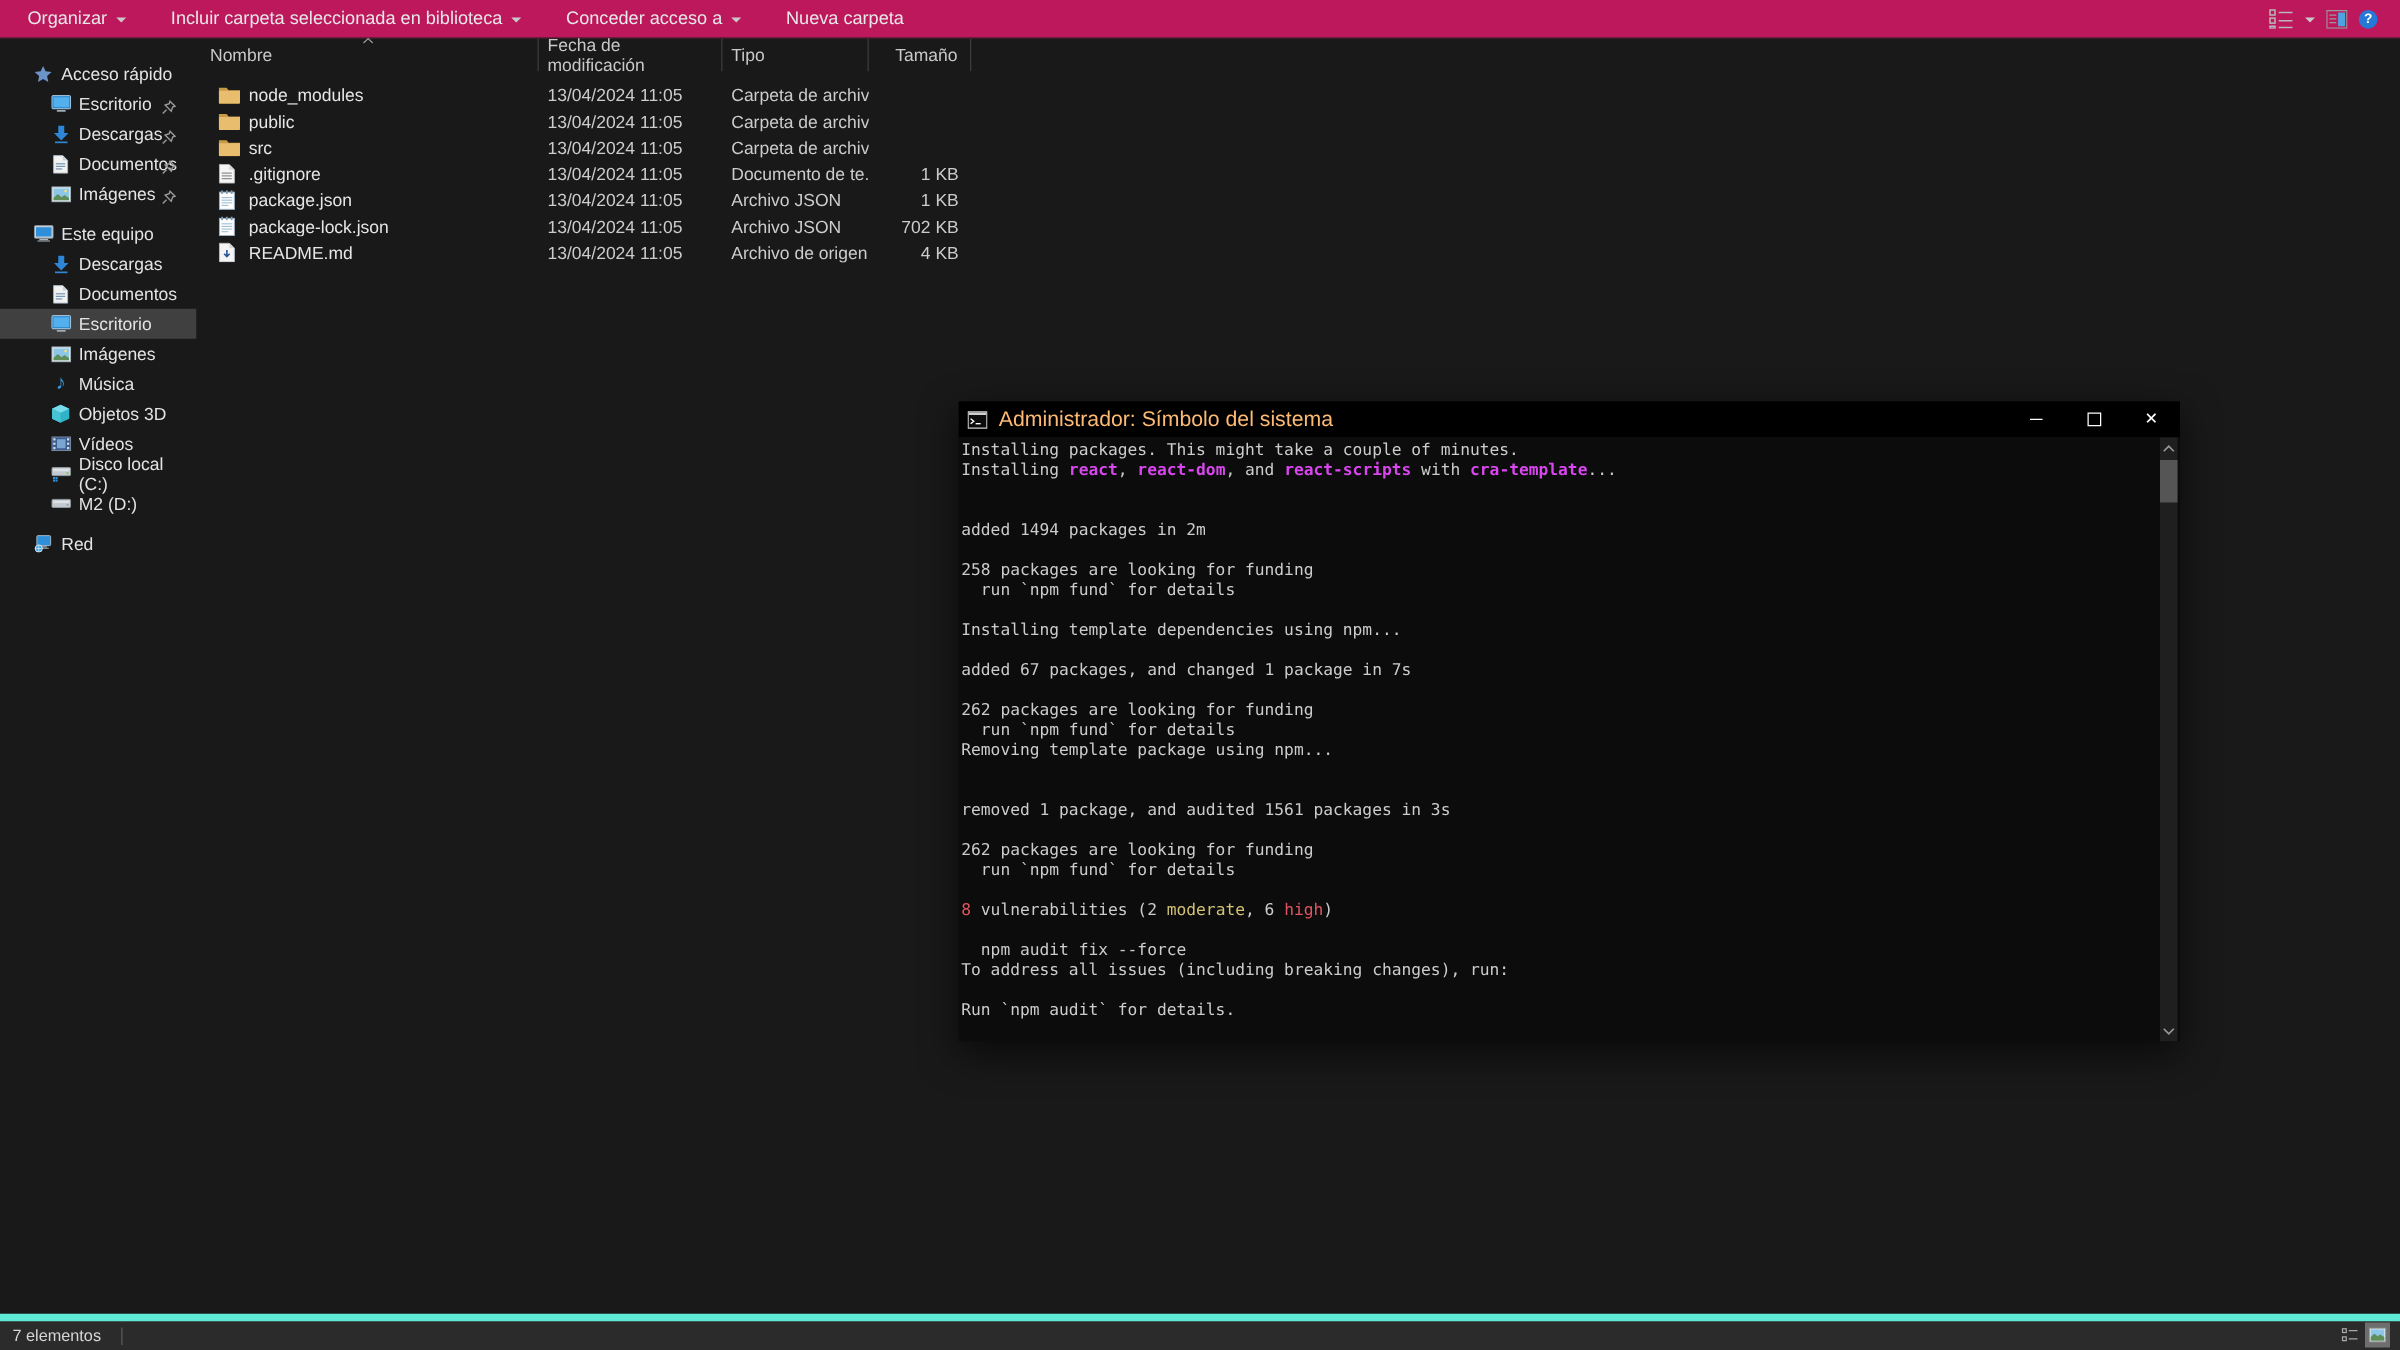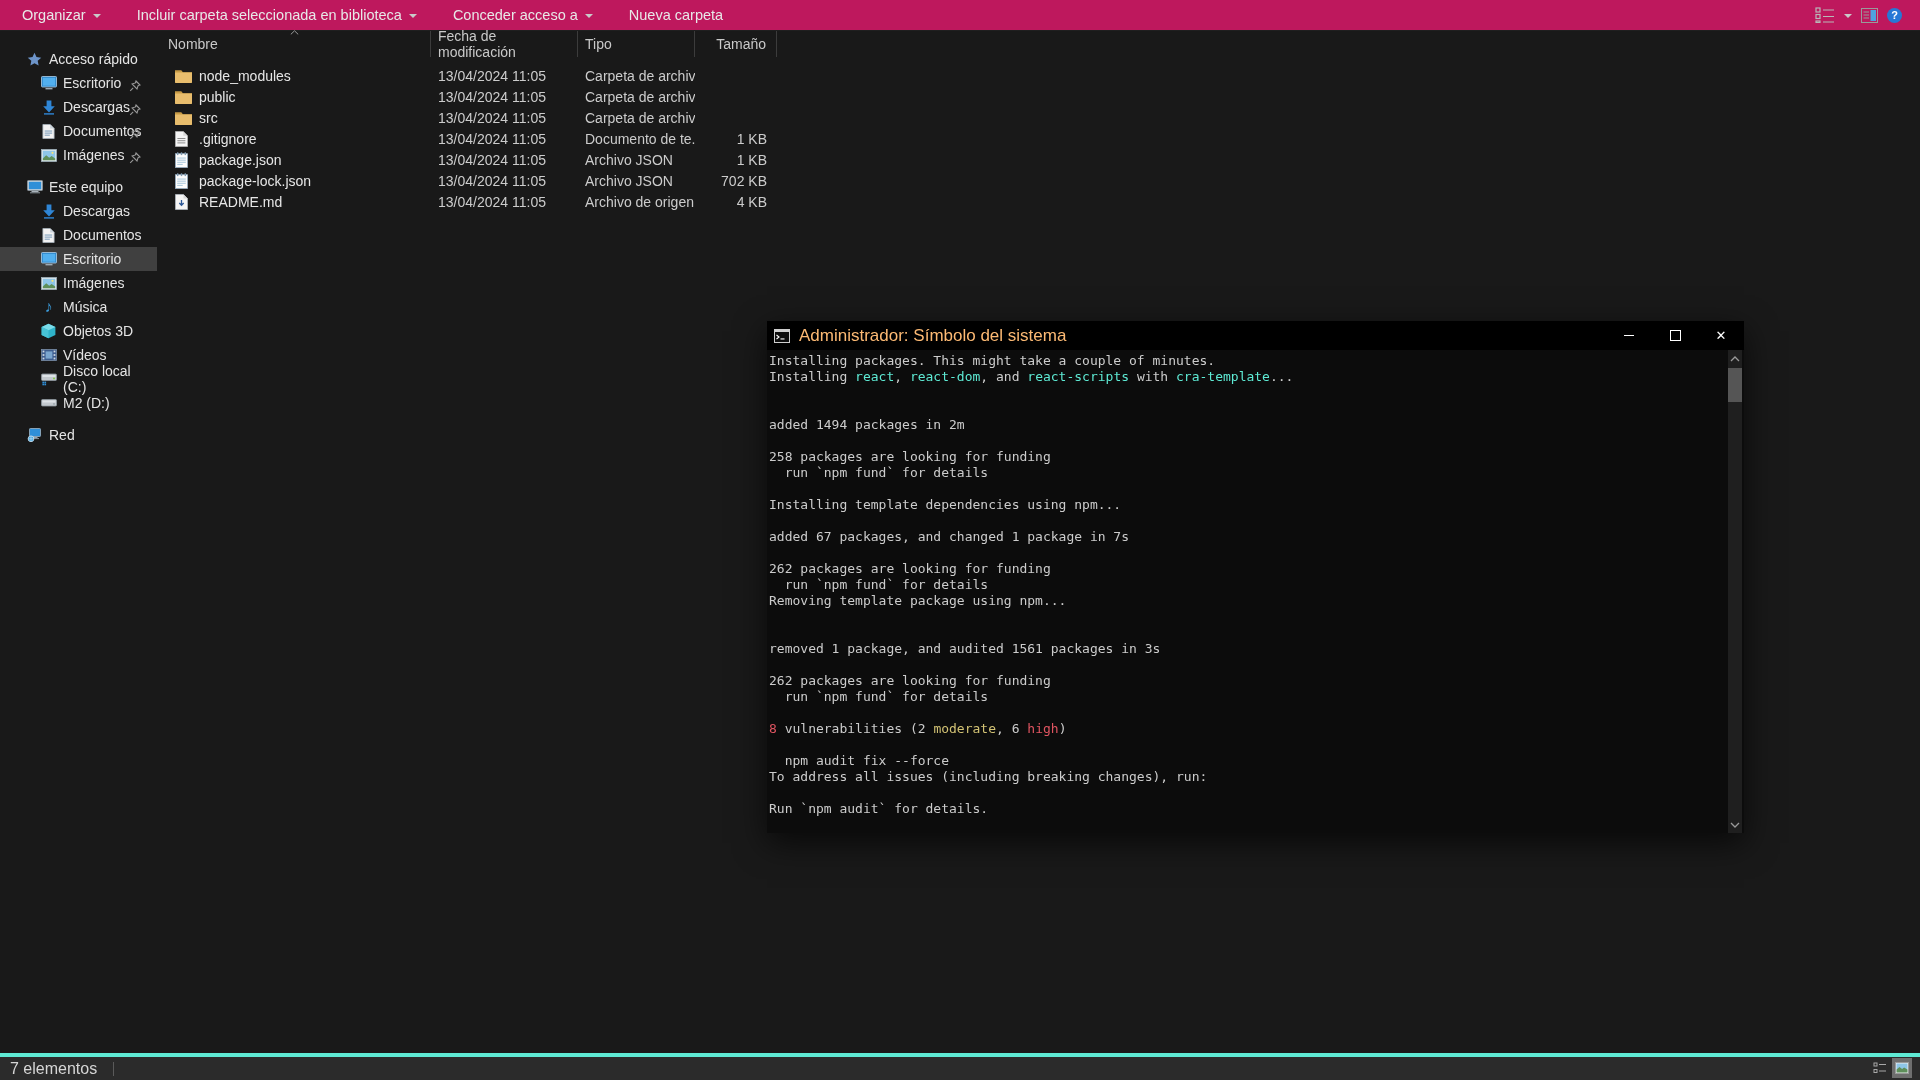--- a/index.html
+++ b/index.html
@@ -41,22 +41,22 @@
   .frows{padding-top:6px;}
   .frow{display:flex;height:21px;align-items:center;font-size:14px;cursor:default;}
   .fcell{height:100%;display:flex;align-items:flex-end;box-sizing:border-box;overflow:hidden;white-space:nowrap;}
   .c-name{width:274px;padding-left:18px;color:#e6e6e6;}
   .c-name .icon{width:17px;height:16px;display:flex;align-items:center;margin-right:7px;flex:none;}
   .c-date{width:147px;padding-left:7px;color:#cccccc;}
   .c-type{width:117px;padding-left:7px;color:#cccccc;}
   .c-size{width:82px;justify-content:flex-end;padding-right:10px;color:#cccccc;}
 
   
-  .statusbar{position:absolute;left:0;right:0;bottom:0;height:23px;background:#2b2b2b;border-top:4px solid #5eead4;
-             display:flex;align-items:center;font-size:16px;color:#d6d6d6;}
+  .statusbar{position:absolute;left:0;right:0;bottom:0;height:23px;background:#2b2b2b;border-top:6px solid #5eead4;
+             display:flex;align-items:center;font-size:13px;color:#d6d6d6;}
   .status-count{margin-left:10px;}
   .status-sep{width:1px;height:14px;background:#5a5a5a;margin-left:16px;}
   .view-btns{position:absolute;right:8px;top:1px;display:flex;gap:2px;}
   .view-btn{width:20px;height:20px;display:flex;align-items:center;justify-content:center;}
   .view-btn.active{background:#6e6e6e;}
 
   
   .terminal{position:absolute;left:767px;top:321px;width:977px;height:512px;
             box-shadow:0 10px 30px rgba(0,0,0,.65);}
   .term-titlebar{height:29px;background:#000;display:flex;align-items:center;}
@@ -64,21 +64,21 @@
   .term-title{margin-left:9px;font-size:17px;color:#fdba74;}
   .term-controls{margin-left:auto;display:flex;height:29px;}
   .tc-btn{width:46px;height:29px;display:flex;align-items:center;justify-content:center;}
   .g-min{width:10px;height:1px;background:#fff;display:block;}
   .g-max{width:9px;height:9px;border:1px solid #fff;display:block;}
   .g-close{color:#fff;font-size:13px;line-height:13px;font-family:"DejaVu Sans",sans-serif;}
   .term-body{position:relative;height:483px;background:#0c0c0c;}
   .term-lines{position:absolute;left:2px;top:3px;right:18px;font-family:"DejaVu Sans Mono",monospace;
               font-size:13px;line-height:16px;color:#cccccc;}
   .tline{height:16px;white-space:pre;}
-  .c-fg{color:#cccccc;} .c-blue{color:#5eead4;} .c-red{color:#e05561;} .c-yellow{color:#d2c274;}
+  .c-fg{color:#cccccc;} .c-blue{color:#d946ef;font-weight:bold;} .c-red{color:#e05561;} .c-yellow{color:#d2c274;}
   .term-scroll{position:absolute;right:2px;top:0;width:14px;height:483px;background:#1f1f1f;}
   .ts-arrow{position:absolute;left:0;width:14px;height:15px;display:flex;align-items:center;justify-content:center;}
   .ts-up{top:1px;} .ts-down{bottom:1px;}
   .ts-thumb{position:absolute;left:0;top:18px;width:14px;height:34px;background:#555;}
 
   .icon svg{display:block;}
 </style>
 </head>
 <body>
 

